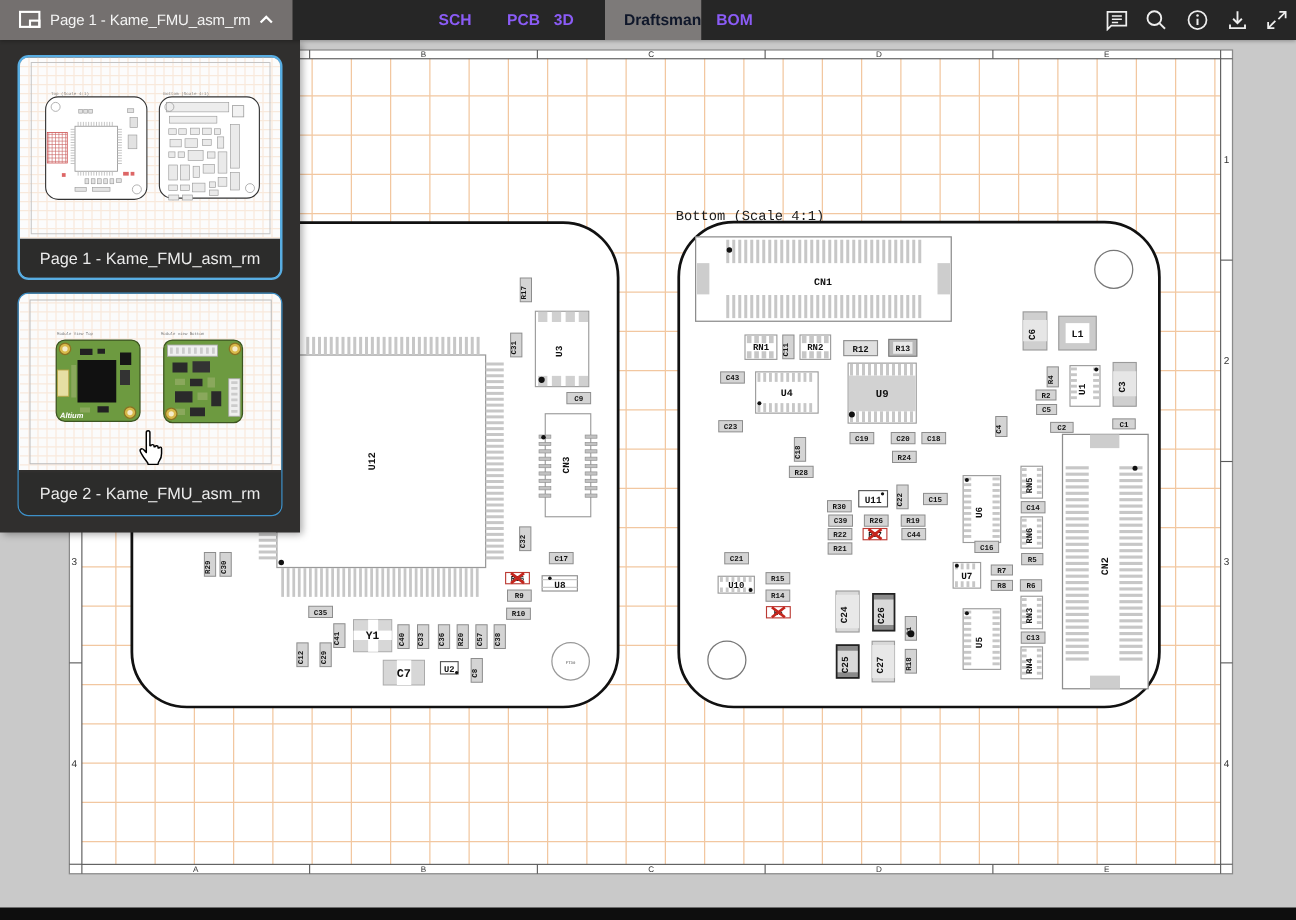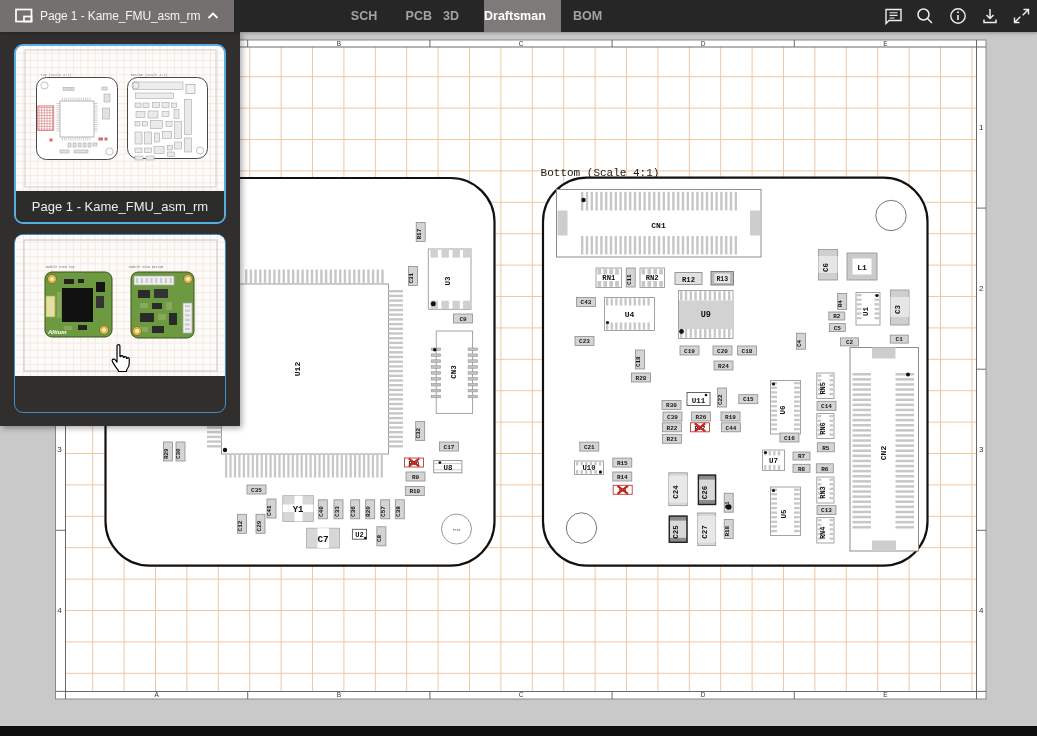--- a/index.html
+++ b/index.html
@@ -1,24 +1,24 @@
 <!DOCTYPE html>
 <html><head><meta charset="utf-8">
 <style>
 * { margin:0; padding:0; box-sizing:border-box; }
 html,body { width:1037px; height:736px; overflow:hidden; background:#c9c9c9;
   font-family:"Liberation Sans", sans-serif; }
 #topbar { position:absolute; left:0; top:0; width:1037px; height:32px; background:#262626; z-index:30; box-shadow:0 1px 3px rgba(0,0,0,0.3); }
 #dropdown { position:absolute; left:0; top:0; width:234px; height:32px; background:#74706f; color:#f4f4f4;
   font-size:12px; line-height:32px; }
 #dropdown span.t { position:absolute; left:40px; top:0; letter-spacing:-0.1px; }
-.tab { position:absolute; top:0; height:32px; line-height:32px; color:#a3a3a3; font-size:12.5px; font-weight:600;
+.tab { position:absolute; top:0; height:32px; line-height:32px; color:#8b5cf6; font-size:12.5px; font-weight:600;
   text-align:center; }
-#draftsman { position:absolute; left:484px; top:0; width:77px; height:32px; background:#7d7a79; color:#ffffff;
-  font-size:12.5px; font-weight:600; text-align:left; line-height:32px; }
+#draftsman { position:absolute; left:484px; top:0; width:77px; height:32px; background:#7d7a79; color:#0f172a;
+  font-size:12.5px; font-weight:600; text-align:right; line-height:32px; }
 #bottombar { position:absolute; left:0; top:726px; width:1037px; height:10px; background:#0e0e0e; z-index:30; }
 #sheetwrap { position:absolute; left:0; top:0; z-index:1; }
 #panel { position:absolute; left:0; top:32px; width:240px; height:394px; background:#302f2e; z-index:20;
   box-shadow:2px 2px 6px rgba(0,0,0,0.35); }
 .card { position:absolute; left:14px; width:212px; border-radius:9px; overflow:hidden; }
 #card1 { top:12px; height:180px; border:2px solid #58ade2; }
 #card2 { top:202px; height:179px; border:1.5px solid #3d90c8; }
 .cthumb { background:#fbfbfb; width:100%; }
 .clabel { background:#2c2c2b; color:#ececec; font-size:13px; text-align:center; position:absolute; left:0; right:0; bottom:0; }
 #card1 .clabel { height:31px; line-height:31px; }
@@ -1141,20 +1141,21 @@
         <rect x="153.0" y="78.0" width="8.0" height="12.0" fill="#2a2a2a"></rect>
         <rect x="124.0" y="92.0" width="8.0" height="5.0" fill="#8aa85c"></rect>
         <rect x="136.0" y="91.0" width="12.0" height="7.0" fill="#2a2a2a"></rect>
         <circle cx="172" cy="44" r="4.6" fill="#d8b84a" stroke="#8a7322" stroke-width="1"></circle>
         <circle cx="172" cy="44" r="2.1" fill="#f4ecca"></circle>
         <circle cx="121" cy="96" r="4.6" fill="#d8b84a" stroke="#8a7322" stroke-width="1"></circle>
         <circle cx="121" cy="96" r="2.1" fill="#f4ecca"></circle>
         <text x="44.0" y="33.0" font-size="3.2" fill="#777" font-family="Liberation Mono, monospace" font-weight="normal" text-anchor="middle">Module View Top</text>
         <text x="130.0" y="33.0" font-size="3.2" fill="#777" font-family="Liberation Mono, monospace" font-weight="normal" text-anchor="middle">Module view Bottom</text>
       </svg>
+    <div class="clabel">Page 2 - Kame_FMU_asm_rm</div>
   </div>
 </div>
 
 <svg id="cursor" width="23" height="30" viewBox="0 0 19 28">
   <path d="M7.2 2.8 C7.2 1.0 9.9 1.0 9.9 2.8 L9.9 12.6 L10.6 12.7 C10.7 11.5 13.0 11.6 13.0 12.8 L13.0 13.4 L13.7 13.5 C13.8 12.4 16.0 12.5 16.0 13.7 L16.0 14.3 L16.7 14.4 C16.9 13.4 18.6 13.5 18.6 14.7 L18.6 18.4 C18.6 20.9 17.9 22.5 17.0 23.8 C16.2 24.9 15.9 25.7 15.9 26.6 L8.6 26.6 C8.6 25.6 8.0 25.0 7.1 23.9 C5.9 22.4 4.5 20.2 3.4 18.3 C2.8 17.3 2.0 16.2 2.9 15.4 C3.7 14.7 4.8 15.0 5.5 15.8 L7.2 17.8 Z" fill="#fff" stroke="#000" stroke-width="1.1" stroke-linejoin="round"></path>
 </svg>
 
 <div id="bottombar"></div>
 
 </body></html>

